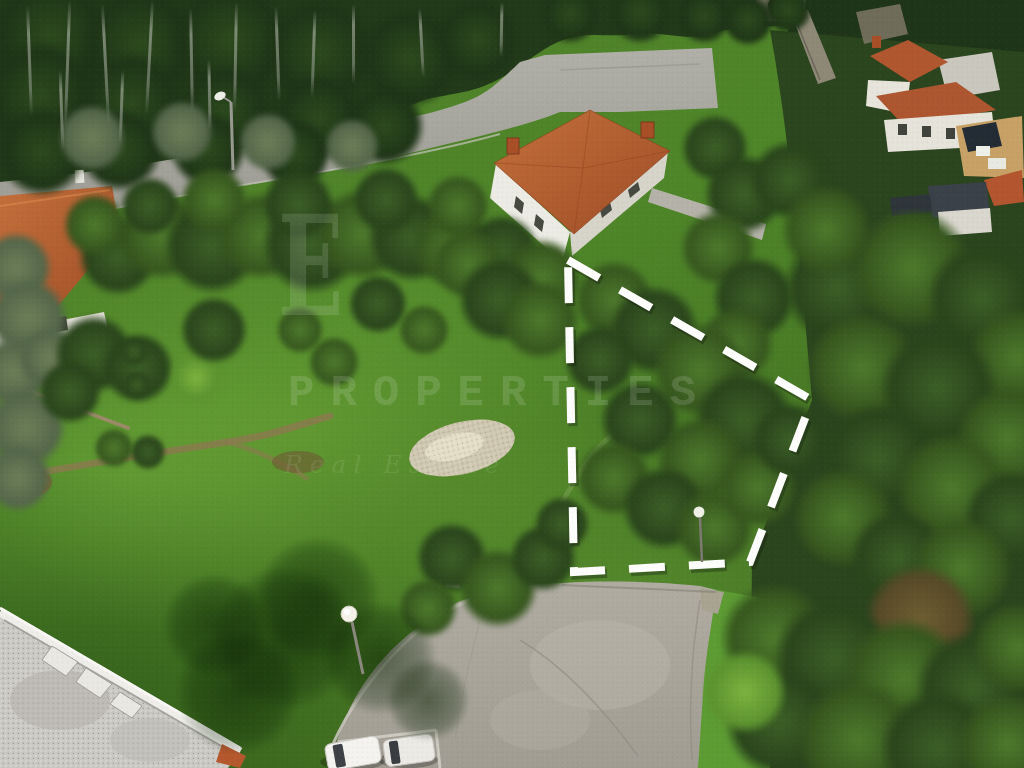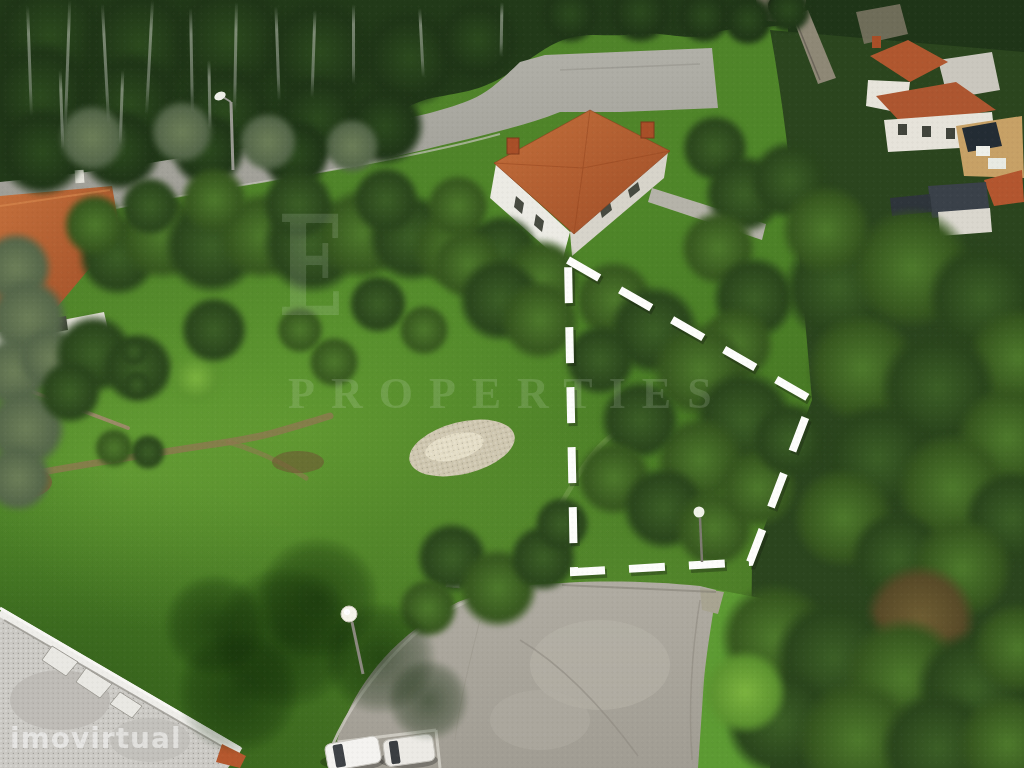--- a/index.html
+++ b/index.html
@@ -26,21 +26,21 @@
   .tree.r{background:radial-gradient(circle,#6f5e33 0%,#584a28 55%,rgba(70,60,30,0) 72%);}
   .tree.s{background:radial-gradient(circle,rgba(12,36,6,.55) 0%,rgba(12,36,6,.30) 55%,rgba(12,36,6,0) 75%);}
   .trunk{position:absolute;width:3px;border-radius:2px;
     background:linear-gradient(rgba(160,168,155,0),rgba(175,182,168,.62) 25%,rgba(150,158,145,.55) 75%,rgba(160,168,155,0));}
   
   #over-svg{z-index:4;}
   .wm{position:absolute;z-index:5;white-space:nowrap;pointer-events:none;}
   #wm-monogram{left:278px;top:198px;font-family:"DejaVu Serif",serif;font-weight:bold;
     font-size:138px;line-height:1;transform:scaleX(.62);transform-origin:left top;
     color:rgba(236,243,231,.14);}
-  #wm-line1{left:288px;top:368px;font-family:Liberation Serif, serif;font-weight:bold;
+  #wm-line1{left:288px;top:368px;font-family:Liberation Mono, monospace;font-weight:bold;
     font-size:44px;letter-spacing:16px;color:rgba(238,244,232,.15);}
   #wm-line2{left:284px;top:450px;font-family:"DejaVu Serif",serif;font-style:italic;
     font-size:25px;letter-spacing:7px;color:rgba(238,244,232,.10);}
   #wm-line3{left:424px;top:518px;font-family:"DejaVu Serif",serif;font-weight:bold;
     font-size:54px;letter-spacing:18px;color:rgba(238,244,232,.13);}
   #wm-portal{left:10px;top:722px;font-family:"DejaVu Sans",sans-serif;font-weight:bold;
     font-size:28px;letter-spacing:1px;color:rgba(255,255,255,.5);}
   #noise{position:absolute;inset:0;z-index:6;pointer-events:none;opacity:.35;
     background-image:radial-gradient(rgba(0,0,0,.06) 1px,transparent 1.2px),
                      radial-gradient(rgba(255,255,255,.05) 1px,transparent 1.2px);
@@ -341,16 +341,16 @@
     </g>
     <g>
       <path d="M231,102 L233,170" stroke="#999a92" stroke-width="3"></path>
       <path d="M231,102 L223,97" stroke="#999a92" stroke-width="2"></path>
       <ellipse cx="220" cy="96" rx="6" ry="4" fill="#eef0e8" transform="rotate(-25 220 96)"></ellipse>
     </g>
   </svg>
 
   <div class="wm" id="wm-monogram">E</div>
   <div class="wm" id="wm-line1">PROPERTIES</div>
-  <div class="wm" id="wm-portal">imovirtual</div>
+  <div class="wm" id="wm-line2">Real Estate</div>
 
   <div id="noise"></div>
 </div>
 
 </body></html>

